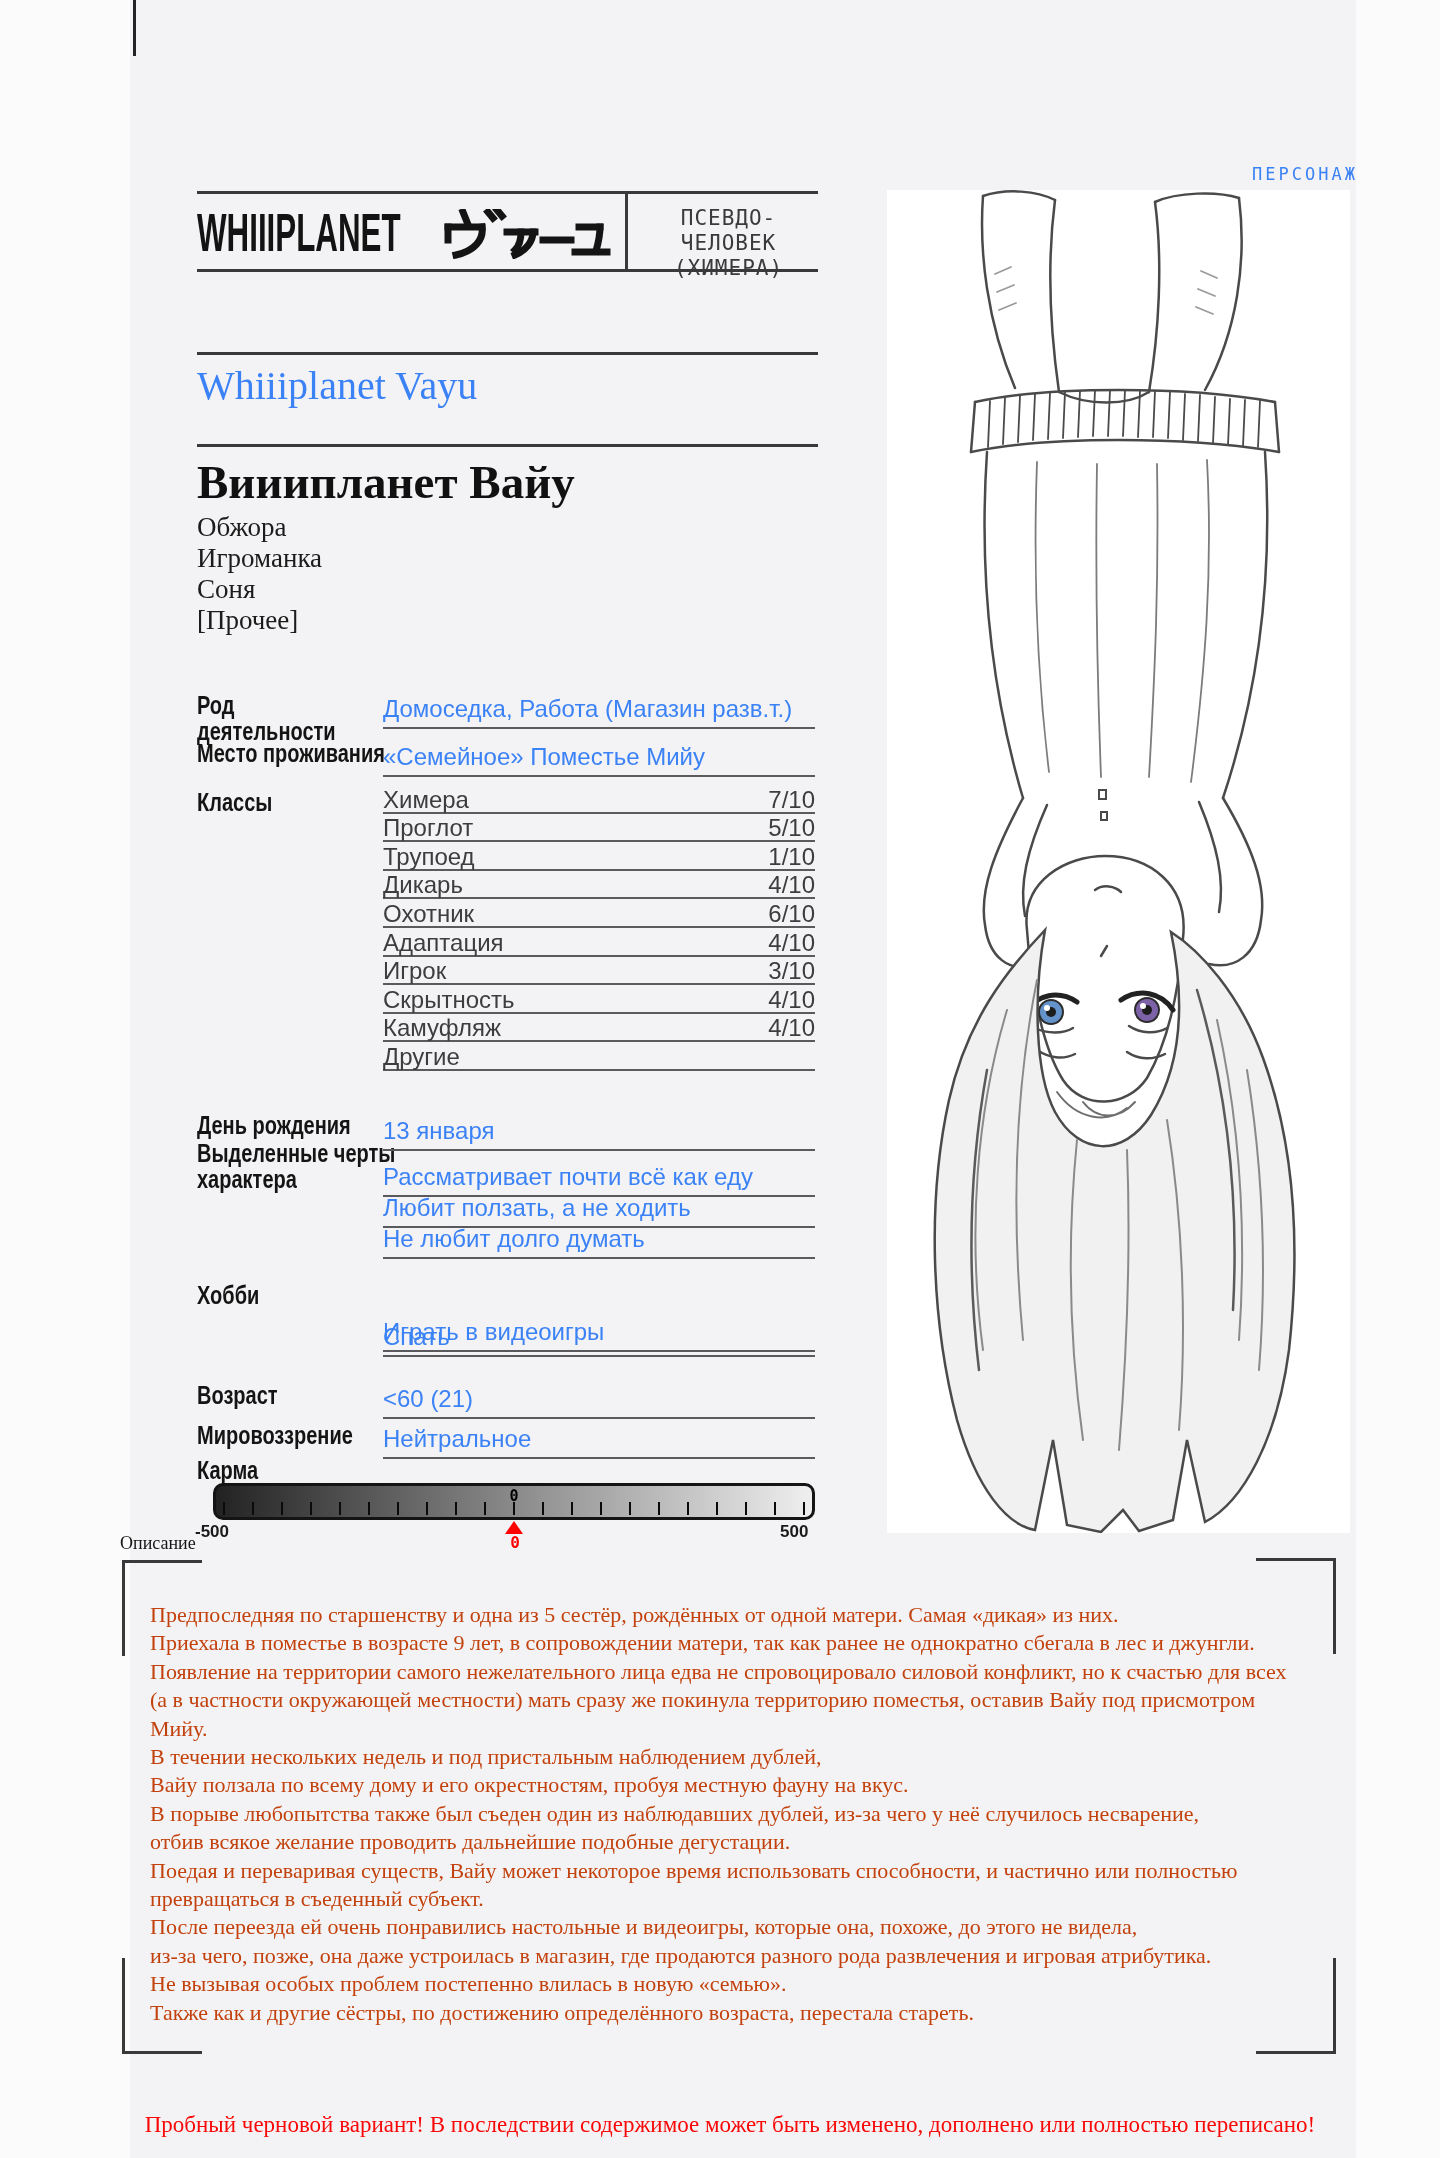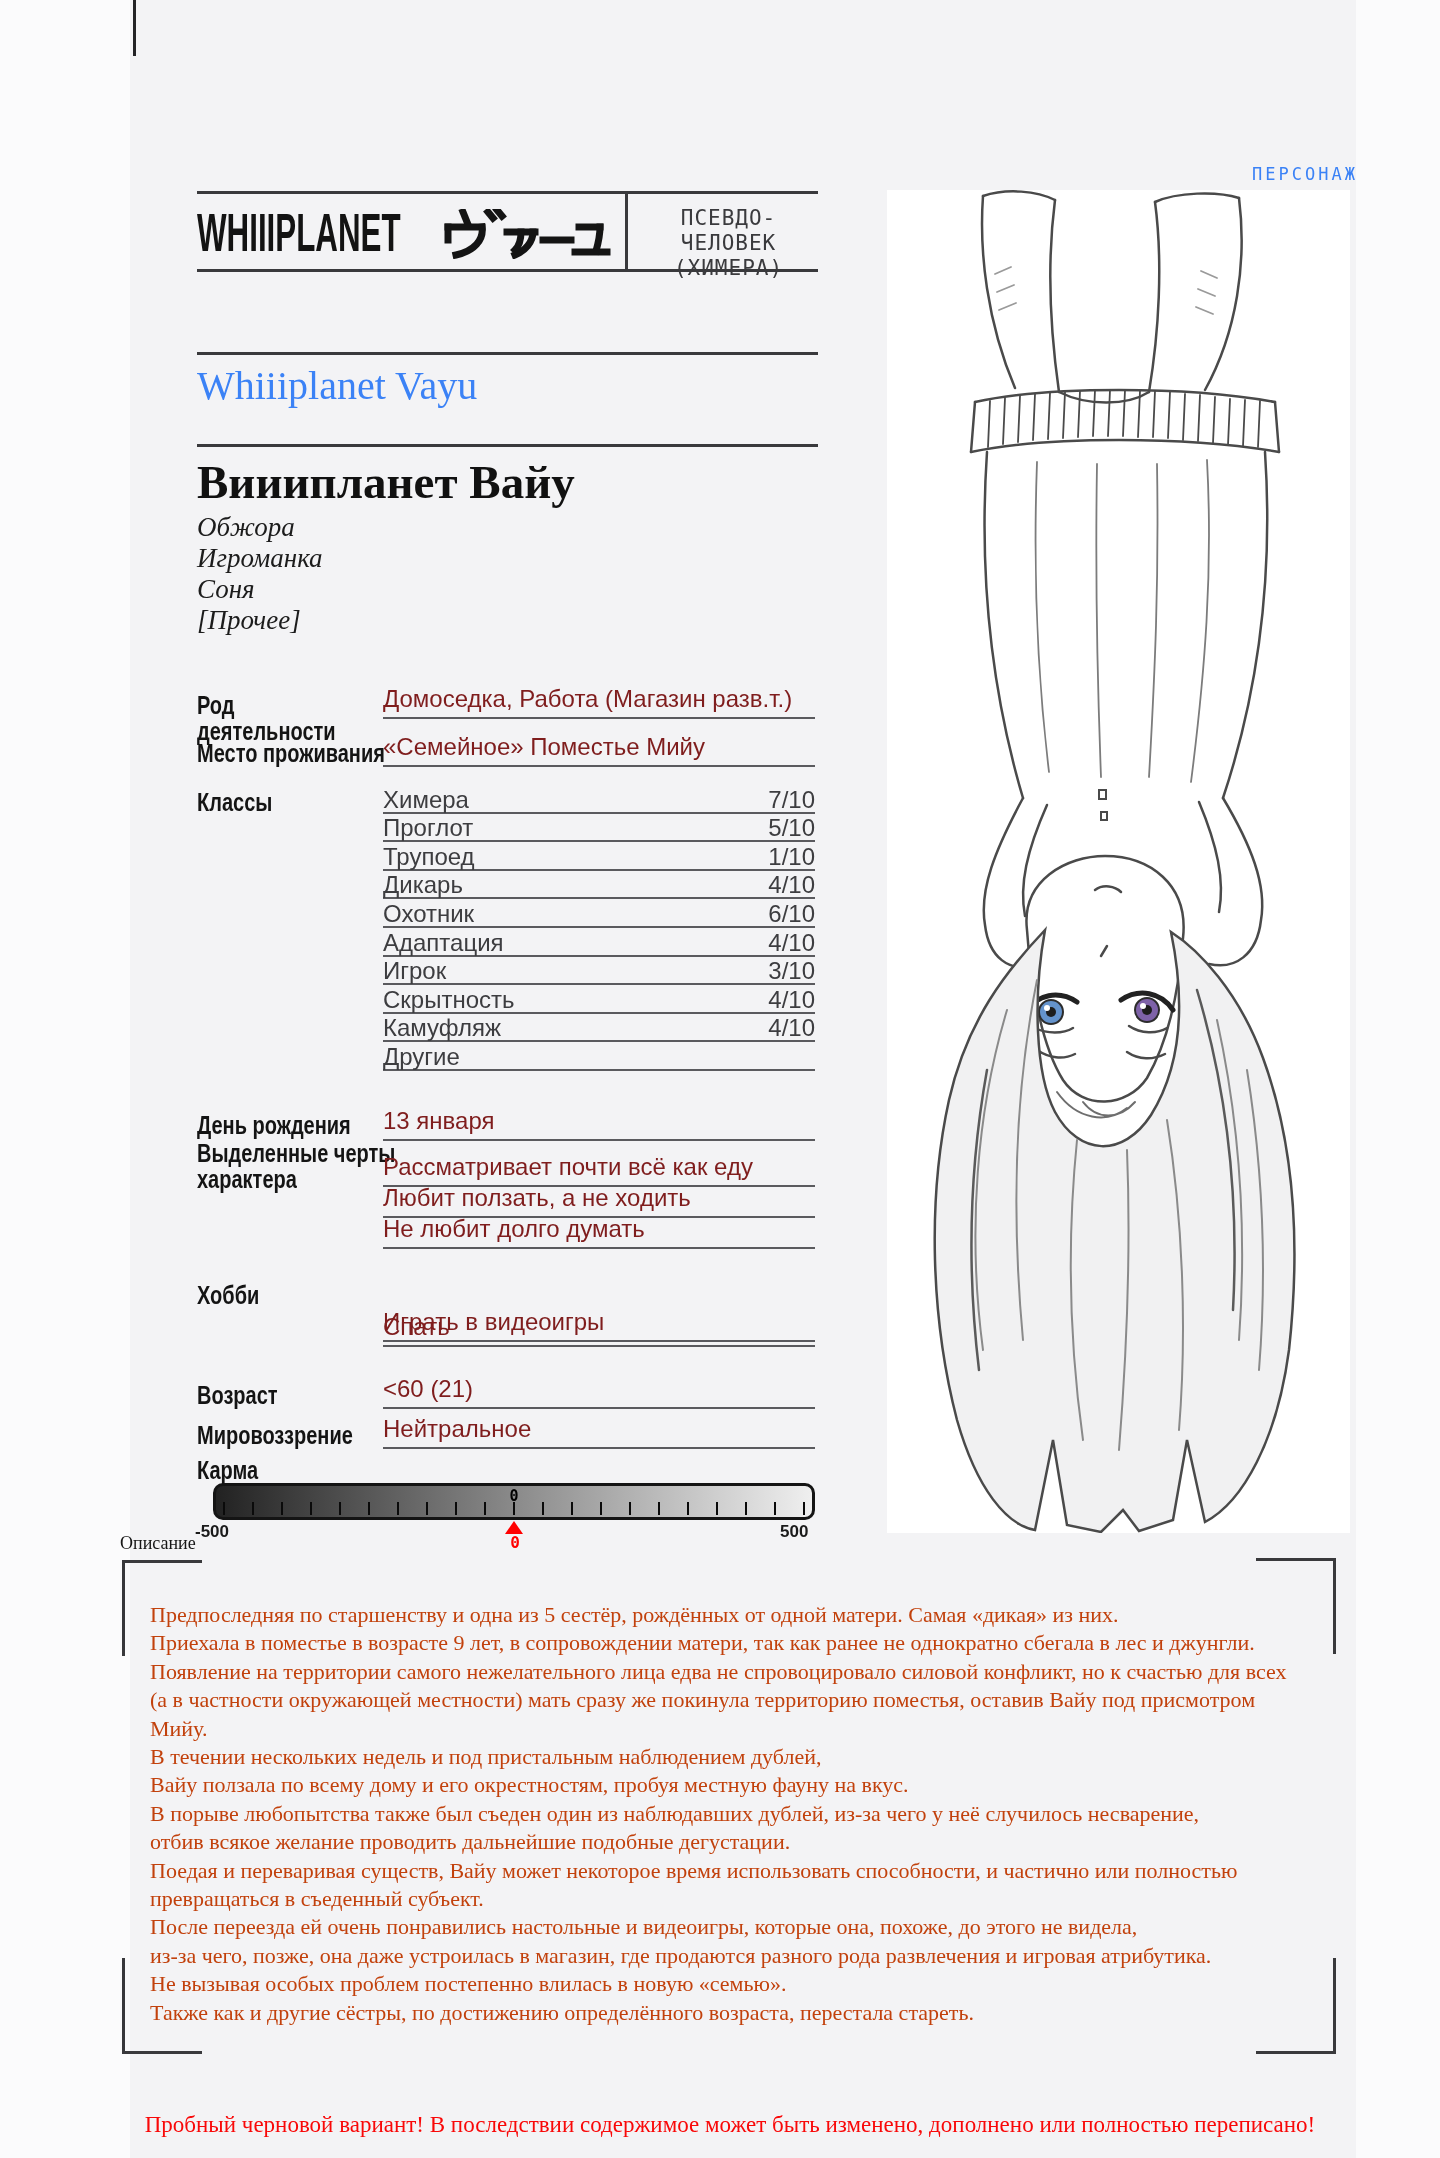--- a/index.html
+++ b/index.html
@@ -14,23 +14,23 @@
         font-size:25px;line-height:26px;color:#141414;white-space:pre-line;}
   .mono{font-family:"DejaVu Sans Mono",monospace;}
   .persona{font-size:17px;letter-spacing:3px;color:#3b82f6;}
   .title-latin{display:inline-block;font-weight:800;font-size:54px;line-height:52px;
         letter-spacing:0;transform:scaleX(.58);transform-origin:0 0;color:#131313;white-space:nowrap;}
   .type-label{font-size:21px;line-height:25px;letter-spacing:1px;color:#3a3a3d;
         text-align:center;white-space:pre-line;}
   .serif{font-family:"Liberation Serif",serif;}
   .name-en{font-size:40px;color:#3b82f6;}
   .name-ru{font-size:47px;font-weight:700;color:#111;}
-  .epithets{font-size:27px;line-height:31px;color:#1c1c1c;white-space:pre-line;font-style:italic;}
-  .value{font-size:24px;line-height:26px;color:#7f1d1d;width:432px;border-bottom:2px solid #5a5a5e;
-         padding-bottom:5px;white-space:nowrap;}
+  .epithets{font-size:27px;line-height:31px;color:#1c1c1c;white-space:pre-line;}
+  .value{font-size:24px;line-height:26px;color:#3b82f6;width:432px;border-bottom:2px solid #5a5a5e;
+         padding-bottom:5px;white-space:nowrap;margin-top:10px;}
   .class-rows{width:432px;}
   .class-row{height:28.6px;box-sizing:border-box;display:flex;justify-content:space-between;
          align-items:flex-end;border-bottom:2px solid #5a5a5e;font-size:24px;line-height:25px;color:#3d3d40;}
   .karma-bar{left:213px;top:1483px;width:602px;height:37px;box-sizing:border-box;border:3px solid #141414;
          border-radius:10px;background:linear-gradient(90deg,#222 0%,#8a8a8a 50%,#efefef 100%);}
   .karma-ticks{position:absolute;left:8px;right:8px;top:0;bottom:0;}
   .karma-tick{position:absolute;bottom:2px;width:2px;height:13px;background:#0a0a0a;transform:translateX(-1px);}
   .karma-zero-top{position:absolute;left:50%;top:1px;transform:translateX(-50%);
          font-family:"DejaVu Sans Mono",monospace;font-size:15px;font-weight:700;color:#000;}
   .karma-axis{font-size:17px;font-weight:700;color:#1a1a1a;}

